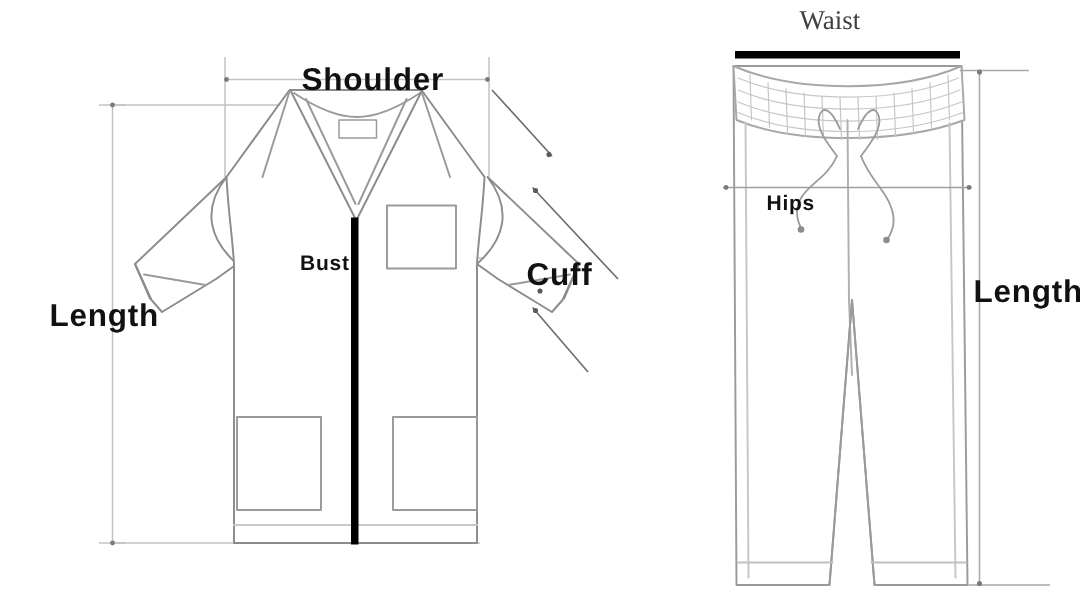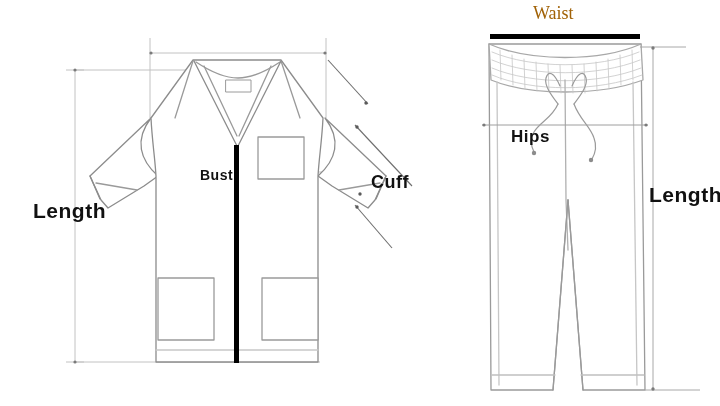--- a/index.html
+++ b/index.html
@@ -28,30 +28,30 @@
     position: absolute;
     white-space: nowrap;
     color: #111111;
     font-family: "Liberation Sans", sans-serif;
     font-weight: bold;
     letter-spacing: 0.5px;
   }
   .label-serif {
     position: absolute;
     white-space: nowrap;
-    color: #a16207;
+    color: #404040;
     font-family: "Liberation Serif", serif;
     font-weight: normal;
   }
   #label-shoulder { left: 201px; top: 42px; font-size: 21px; }
   #label-bust     { left: 200px; top: 167px; font-size: 14px; }
-  #label-cuff     { left: 371px; top: 172px; font-size: 18px; }
+  #label-cuff     { left: 351px; top: 172px; font-size: 21px; }
   #label-length-top   { left: 33px;  top: 199px; font-size: 21px; }
   #label-waist    { left: 533px; top: 3px;  font-size: 18px; }
-  #label-hips     { left: 511px; top: 127px; font-size: 17px; }
+  #label-hips     { left: 511px; top: 127px; font-size: 14px; }
   #label-length-bottom { left: 649px; top: 183px; font-size: 21px; }
 </style>
 </head>
 <body>
 
 <div id="canvas">
 
   <svg id="diagram-svg" viewBox="0 0 720 406" xmlns="http://www.w3.org/2000/svg">
 
     <g>
@@ -198,20 +198,21 @@
         <line x1="640" y1="47" x2="686" y2="47"></line>
         <line x1="645" y1="390" x2="700" y2="390"></line>
       </g>
       <g fill="#7a7a7a">
         <circle cx="653" cy="48" r="1.7"></circle>
         <circle cx="653" cy="389" r="1.7"></circle>
       </g>
     </g>
   </svg>
 
+  <div class="label" id="label-shoulder">Shoulder</div>
 
   <div class="label" id="label-bust">Bust</div>
 
   <div class="label" id="label-cuff">Cuff</div>
 
   <div class="label" id="label-length-top">Length</div>
 
   <div class="label-serif" id="label-waist">Waist</div>
 
   <div class="label" id="label-hips">Hips</div>

